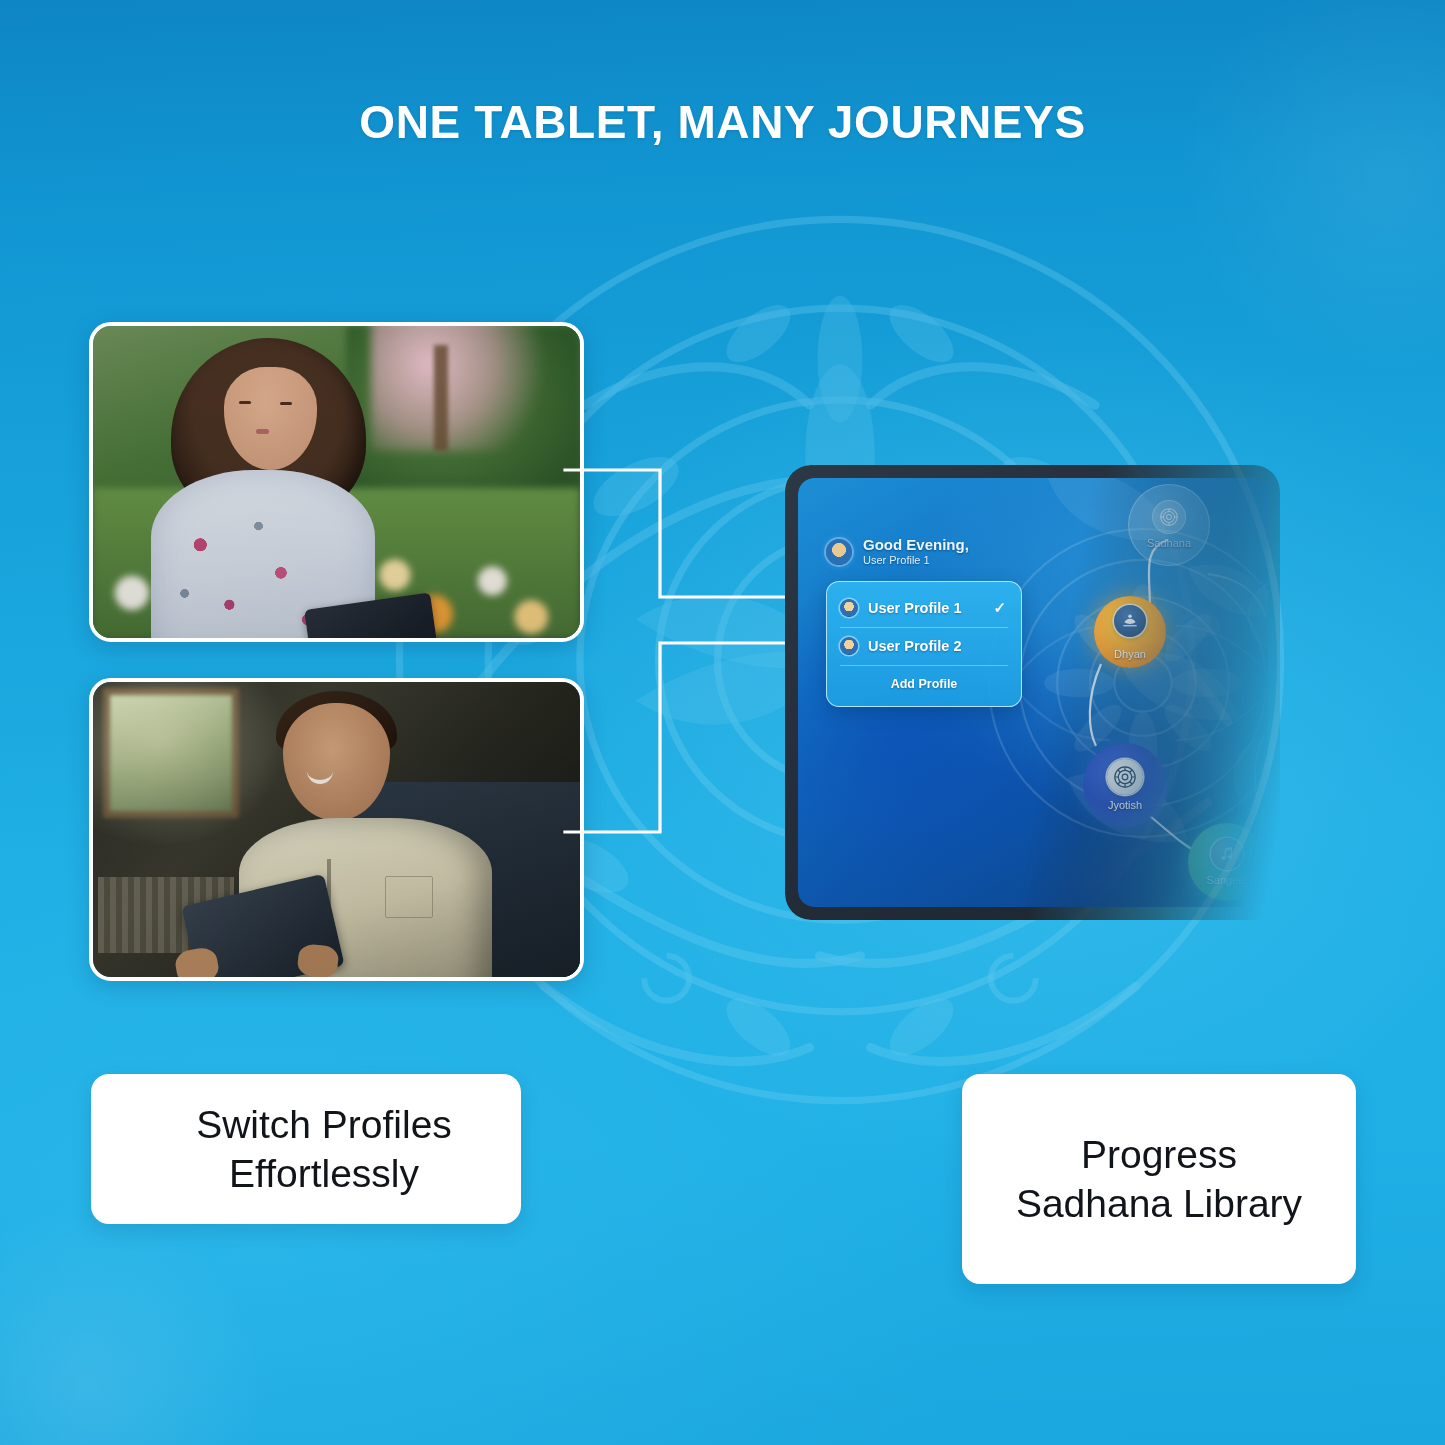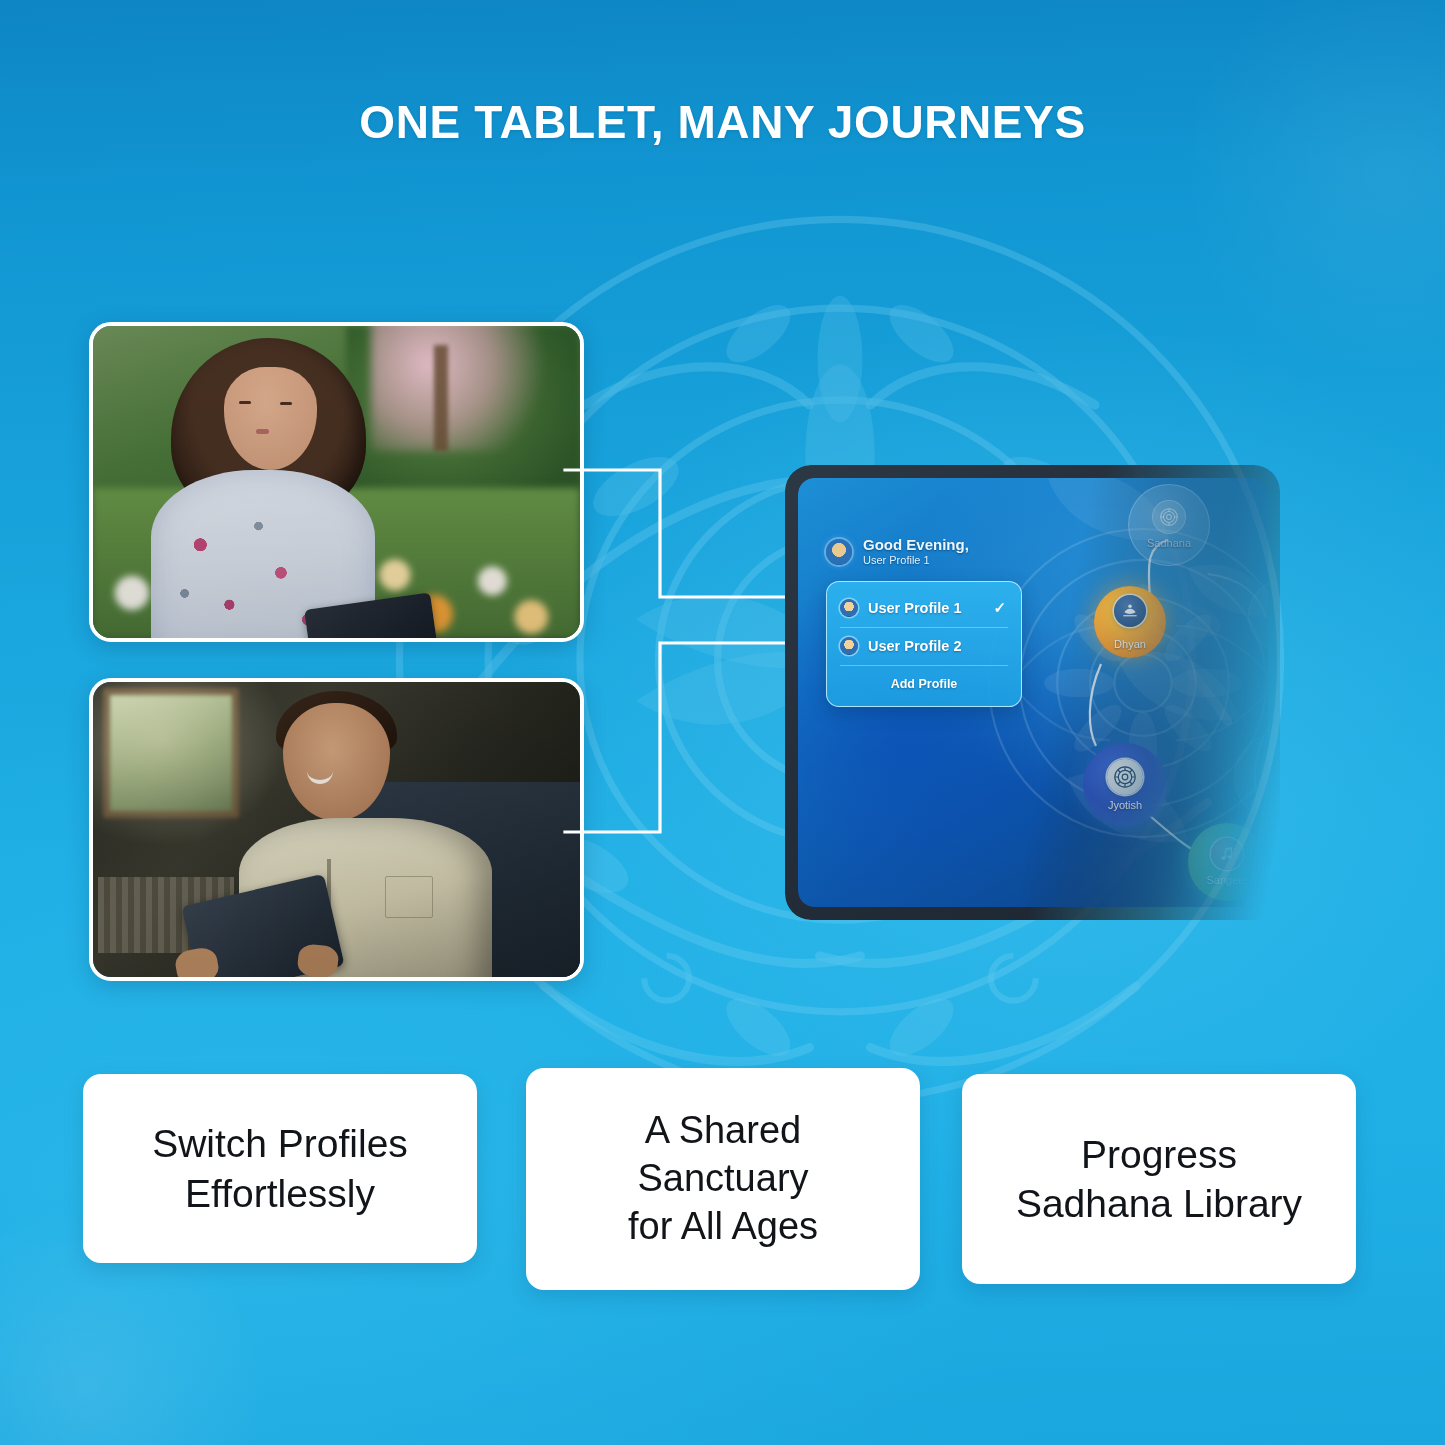--- a/index.html
+++ b/index.html
@@ -161,21 +161,21 @@
   .dd-add{text-align:center;font-size:12.5px;font-weight:bold;color:#ffffff;padding:11px 0 13px;
     text-shadow:0 1px 2px rgba(0,35,75,.4);}
 
   .node{position:absolute;border-radius:50%;display:flex;flex-direction:column;
     align-items:center;justify-content:center;}
   .node-emb{border-radius:50%;display:flex;align-items:center;justify-content:center;
     background:radial-gradient(circle at 40% 32%,#4f81bd,#27537f);
     box-shadow:0 0 0 1.6px rgba(225,240,255,.85), 0 1px 5px rgba(0,0,0,.3);}
   .node-lbl{font-size:11px;color:#ffffff;margin-top:4px;text-shadow:0 1px 2px rgba(0,30,70,.55);white-space:nowrap;}
 
-  #node-dhyan{left:296px;top:108px;width:72px;height:72px;
+  #node-dhyan{left:296px;top:118px;width:72px;height:72px;
     background:radial-gradient(circle at 42% 34%,#ffd24a 0%,#f9a93a 52%,#e8832c 100%);
     box-shadow:0 0 22px rgba(255,178,60,.55);gap:7px;}
   #node-dhyan .node-emb{width:32px;height:32px;}
   #node-jyotish{left:285px;top:265px;width:84px;height:84px;
     background:radial-gradient(circle at 40% 32%,#3f6fe0 0%,#2b55c4 48%,rgba(50,110,205,.55) 100%);
     box-shadow:0 0 20px rgba(60,120,235,.42);}
   #node-jyotish .node-emb{width:36px;height:36px;background:radial-gradient(circle at 42% 34%,#f2f6fb,#c9d6e4);}
   #node-sangeet{left:390px;top:345px;width:78px;height:78px;
     background:radial-gradient(circle at 42% 34%,#5fc9b2 0%,#46a98c 48%,#3f8f4f 100%);
     box-shadow:0 0 18px rgba(70,185,150,.4);text-align:right;}
@@ -194,21 +194,21 @@
     border:1px solid rgba(215,240,255,.15);}
   #node-svadhyay .node-emb{width:30px;height:30px;background:rgba(210,235,252,.11);box-shadow:0 0 0 1px rgba(225,245,255,.22);}
   #node-svadhyay .node-lbl{color:rgba(236,250,255,.27);font-size:10px;}
   .node-arcs{position:absolute;left:0;top:0;width:470px;height:429px;}
 
   
   .card{position:absolute;background:#ffffff;border-radius:18px;
     display:flex;align-items:center;justify-content:center;text-align:center;
     box-shadow:0 7px 20px rgba(0,55,95,.16);}
   .card span{font-size:39px;color:#111418;line-height:1.26;font-weight:400;}
-  #card-1{left:83px;top:1074px;width:394px;height:189px;}
+  #card-1{left:91px;top:1074px;width:394px;height:150px;padding-left:36px;}
   #card-2{left:526px;top:1068px;width:394px;height:222px;}
   #card-2 span{font-size:38px;}
   #card-3{left:962px;top:1074px;width:394px;height:210px;}
 </style>
 </head>
 <body>
 
 <div class="stage">
 
   <div class="bg-base"></div>
@@ -451,27 +451,20 @@
     </div>
   </div>
 
   <div class="card" id="card-1">
     <span>
       <span>Switch Profiles</span><br>
       <span>Effortlessly</span>
     </span>
   </div>
 
-  <div class="card" id="card-2">
-    <span>
-      <span>A Shared</span><br>
-      <span>Sanctuary</span><br>
-      <span>for All Ages</span>
-    </span>
-  </div>
 
   <div class="card" id="card-3">
     <span>
       <span>Progress</span><br>
       <span>Sadhana Library</span>
     </span>
   </div>
 
 </div>
 

